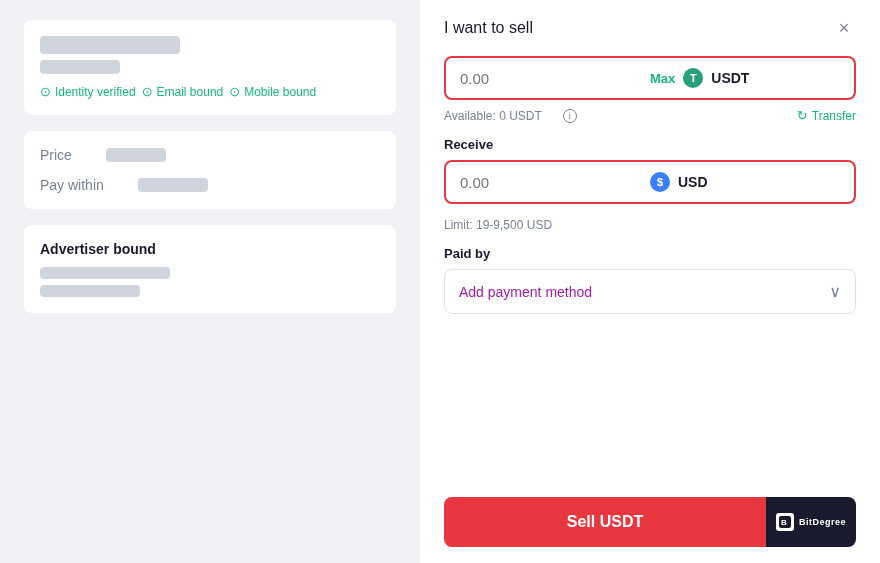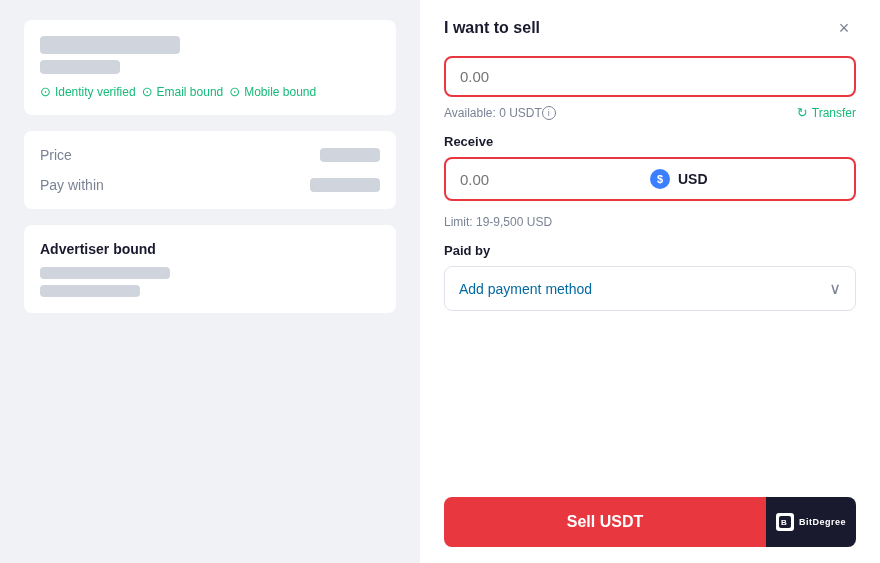--- a/index.html
+++ b/index.html
@@ -67,21 +67,21 @@
       background: #fff;
       border-radius: 8px;
       padding: 16px;
       display: flex;
       flex-direction: column;
       gap: 14px;
     }
 
     .info-row {
       display: flex;
-      justify-content: space-between;
+      justify-content: flex-start;
       align-items: center;
       gap: 34px;
     }
 
     .info-label {
       font-size: 14px;
       color: #7a8394;
     }
 
     .info-value-blur {
@@ -136,21 +136,21 @@
 
     .modal-header {
       display: flex;
       justify-content: space-between;
       align-items: center;
       margin-bottom: 16px;
     }
 
     .modal-title {
       font-size: 16px;
-      font-weight: 700;
+      font-weight: 400;
       color: #1a1a2e;
     }
 
     .close-btn {
       width: 24px;
       height: 24px;
       display: flex;
       align-items: center;
       justify-content: center;
       cursor: pointer;
@@ -233,21 +233,21 @@
       justify-content: space-between;
       align-items: center;
       margin-bottom: 14px;
     }
 
     .available-text {
       font-size: 12px;
       color: #7a8394;
       display: flex;
       align-items: center;
-      gap: 0;
+      gap: 21px;
       text-align: right;
     }
 
     .info-icon {
       width: 14px;
       height: 14px;
       border-radius: 50%;
       border: 1px solid #7a8394;
       display: flex;
       align-items: center;
@@ -296,21 +296,21 @@
       padding: 12px 14px;
       display: flex;
       align-items: center;
       justify-content: space-between;
       cursor: pointer;
       margin-bottom: 16px;
     }
 
     .payment-placeholder {
       font-size: 14px;
-      color: #0369a1;
+      color: #a21caf;
     }
 
     .chevron-down {
       font-size: 16px;
       color: #7a8394;
     }
 
     .sell-row {
       display: flex;
       gap: 0;
@@ -406,20 +406,25 @@
 
 <div class="right-panel">
 
   <div class="modal-header">
     <span class="modal-title">I want to sell</span>
     <button class="close-btn">×</button>
   </div>
 
   <div class="input-group">
     <input class="input-field" type="text" placeholder="0.00" style="">
+    <div class="input-right">
+      <button class="max-btn">Max</button>
+      <div class="usdt-icon">T</div>
+      <span class="token-badge">USDT</span>
+    </div>
   </div>
 
   <div class="available-row">
     <div class="available-text">
       <span>Available: 0 USDT</span>
       <div class="info-icon">i</div>
     </div>
     <button class="transfer-btn">
       <span class="refresh-icon">↻</span>
       <span>Transfer</span>

